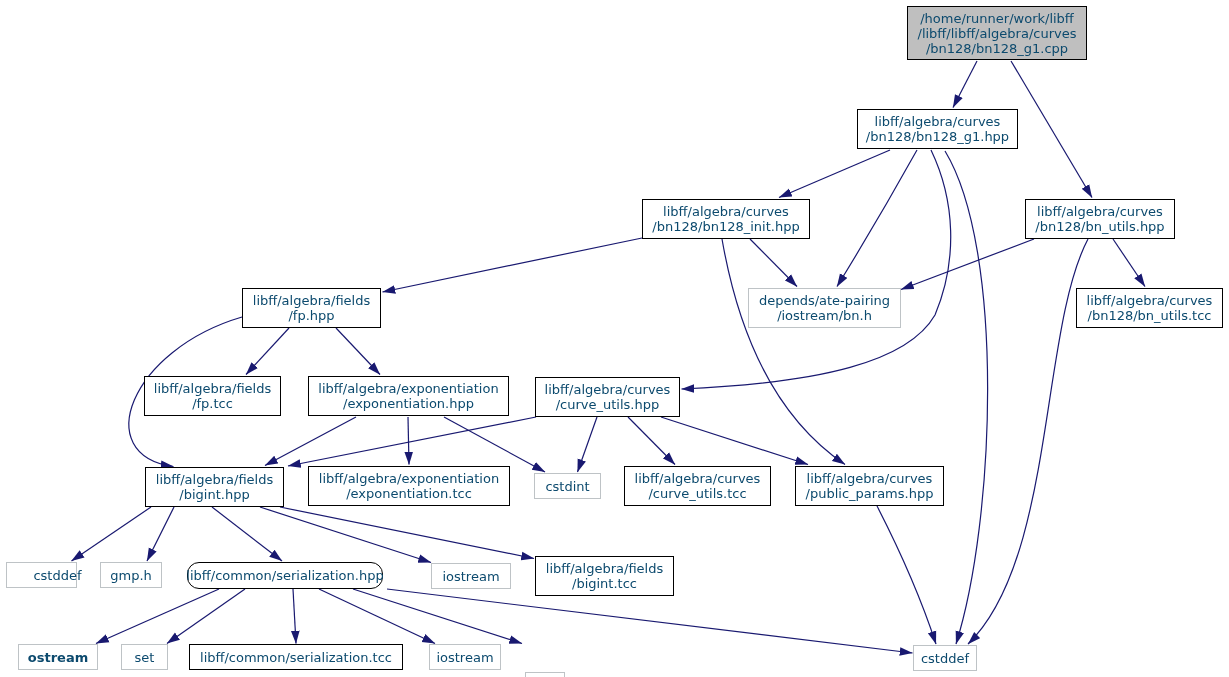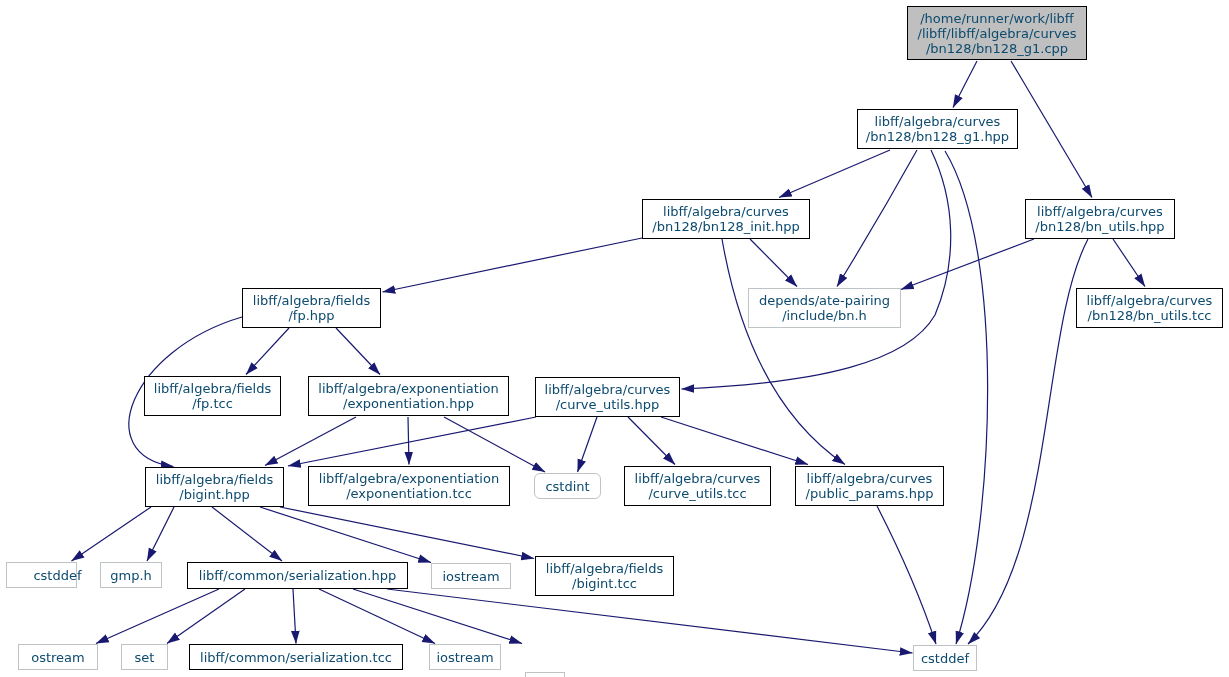--- a/index.html
+++ b/index.html
@@ -97,46 +97,46 @@
       <div class="node root" style="left: 907px; top: 6px; width: 180px; height: 54px; border-color: rgb(0, 0, 0); background: rgb(191, 191, 191);">/home/runner/work/libff
 /libff/libff/algebra/curves
 /bn128/bn128_g1.cpp</div>
       <div class="node" style="left: 857px; top: 109px; width: 161px; height: 40px;">libff/algebra/curves
 /bn128/bn128_g1.hpp</div>
       <div class="node" style="left: 642px; top: 199px; width: 168px; height: 40px;">libff/algebra/curves
 /bn128/bn128_init.hpp</div>
       <div class="node" style="left: 1025px; top: 199px; width: 150px; height: 40px;">libff/algebra/curves
 /bn128/bn_utils.hpp</div>
       <div class="node external" style="left: 748px; top: 288px; width: 153px; height: 40px; border-color: rgb(190, 195, 198);">depends/ate-pairing
-/include/bn.h</div>
+/iostream/bn.h</div>
       <div class="node" style="left: 1076px; top: 288px; width: 147px; height: 40px;">libff/algebra/curves
 /bn128/bn_utils.tcc</div>
       <div class="node" style="left: 242px; top: 288px; width: 139px; height: 40px;">libff/algebra/fields
 /fp.hpp</div>
       <div class="node" style="left: 144px; top: 376px; width: 137px; height: 40px;">libff/algebra/fields
 /fp.tcc</div>
       <div class="node" style="left: 308px; top: 376px; width: 201px; height: 40px;">libff/algebra/exponentiation
 /exponentiation.hpp</div>
       <div class="node" style="left: 535px; top: 377px; width: 145px; height: 40px;">libff/algebra/curves
 /curve_utils.hpp</div>
       <div class="node" style="left: 145px; top: 467px; width: 139px; height: 40px;">libff/algebra/fields
 /bigint.hpp</div>
       <div class="node" style="left: 308px; top: 466px; width: 202px; height: 40px;">libff/algebra/exponentiation
 /exponentiation.tcc</div>
-      <div class="node external" style="left: 534px; top: 473px; width: 67px; height: 26px; border-color: rgb(190, 195, 198); border-radius: 6px;">cstdint</div>
+      <div class="node external" style="left: 534px; top: 473px; width: 67px; height: 26px; border-color: rgb(190, 195, 198);">cstdint</div>
       <div class="node" style="left: 624px; top: 466px; width: 147px; height: 40px;">libff/algebra/curves
 /curve_utils.tcc</div>
       <div class="node" style="left: 795px; top: 466px; width: 149px; height: 40px;">libff/algebra/curves
 /public_params.hpp</div>
       <div class="node external" style="left: 6px; top: 562px; width: 71px; height: 26px; border-color: rgb(190, 195, 198); padding-left: 32px;">cstddef</div>
       <div class="node external" style="left: 100px; top: 562px; width: 62px; height: 26px; border-color: rgb(190, 195, 198);">gmp.h</div>
-      <div class="node" style="left: 187px; top: 562px; width: 221px; height: 27px;">libff/common/serialization.hpp</div>
+      <div class="node" style="left: 187px; top: 562px; width: 196px; height: 27px; border-radius: 12px;">libff/common/serialization.hpp</div>
       <div class="node external" style="left: 431px; top: 563px; width: 80px; height: 26px; border-color: rgb(190, 195, 198);">iostream</div>
       <div class="node" style="left: 535px; top: 556px; width: 139px; height: 40px;">libff/algebra/fields
 /bigint.tcc</div>
-      <div class="node external" style="left: 18px; top: 644px; width: 80px; height: 26px; border-color: rgb(190, 195, 198);">ostream</div>
+      <div class="node external" style="left: 18px; top: 644px; width: 80px; height: 26px; border-color: rgb(190, 195, 198); font-weight: bold;">ostream</div>
       <div class="node external" style="left: 121px; top: 644px; width: 47px; height: 26px; border-color: rgb(190, 195, 198);">set</div>
       <div class="node" style="left: 189px; top: 644px; width: 214px; height: 26px;">libff/common/serialization.tcc</div>
       <div class="node external" style="left: 429px; top: 644px; width: 72px; height: 26px; border-color: rgb(190, 195, 198);">iostream</div>
       <div class="node external" style="left: 525px; top: 644px; width: 40px; height: 26px; border-color: rgb(190, 195, 198); margin-top: 28px;">map</div>
       <div class="node external" style="left: 913px; top: 645px; width: 64px; height: 26px; border-color: rgb(190, 195, 198);">cstddef</div>
     </div>
 </div>
 
 </body></html>

